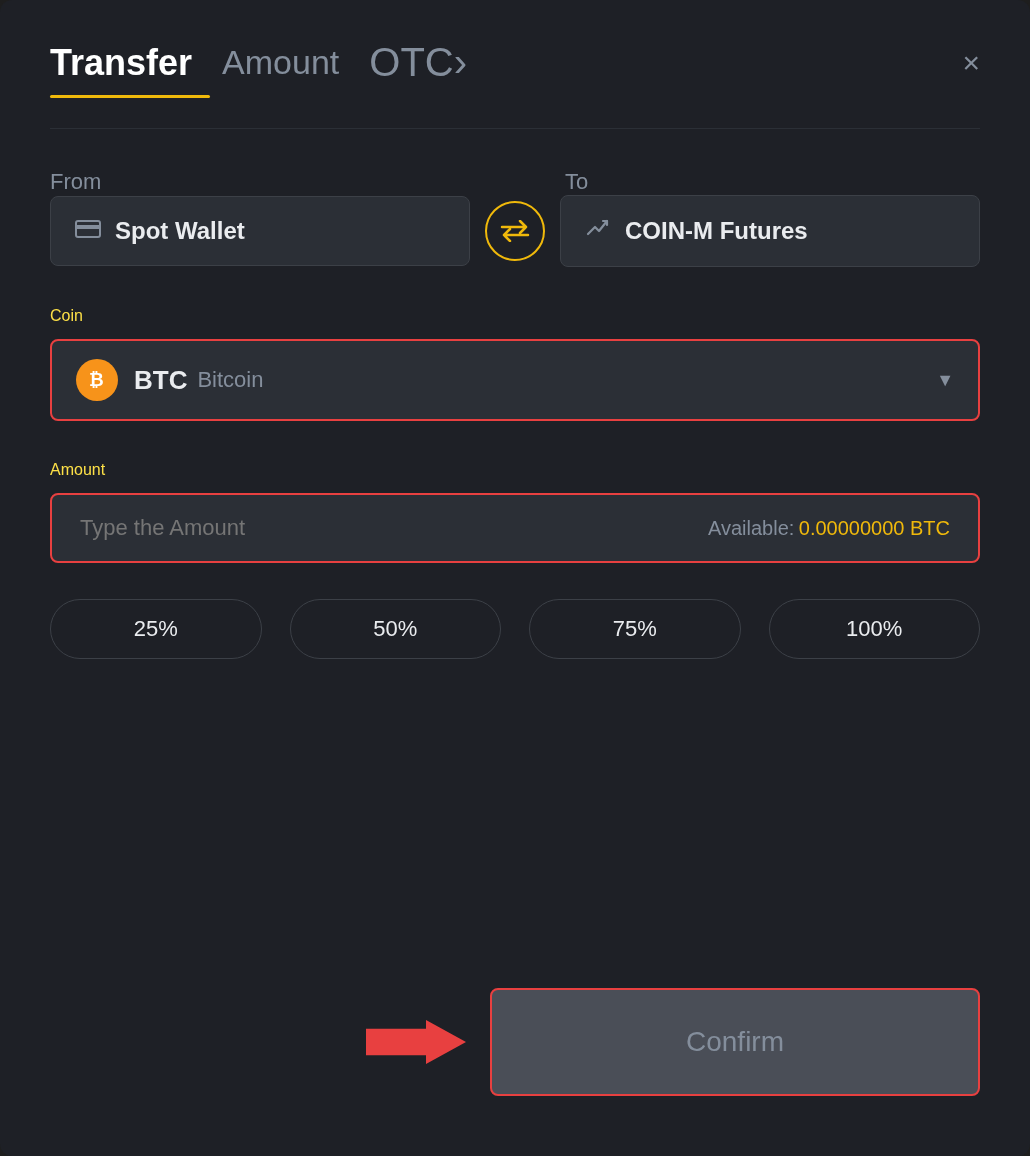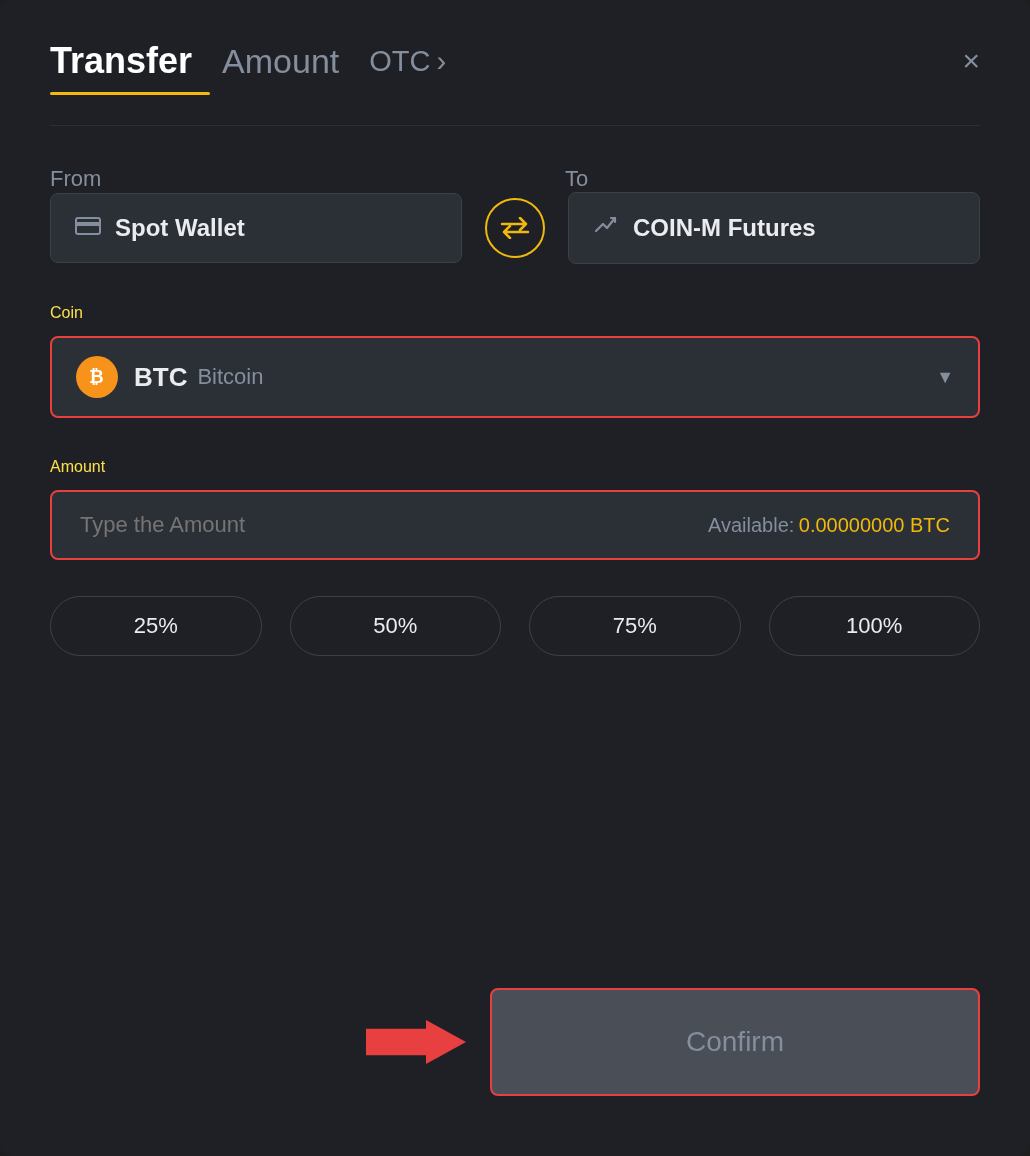--- a/index.html
+++ b/index.html
@@ -40,27 +40,26 @@
     }
 
     .tab-convert {
       font-size: 34px;
       font-weight: 400;
       color: #848e9c;
       cursor: pointer;
     }
 
     .tab-otc {
-      font-size: 29px;
+      font-size: 40px;
       font-weight: 400;
       color: #848e9c;
       cursor: pointer;
       display: flex;
       align-items: center;
-      gap: 6px;
       text-align: right;
     }
 
     .close-btn {
       margin-left: auto;
       font-size: 30px;
       color: #848e9c;
       cursor: pointer;
       background: none;
       border: none;
@@ -101,21 +100,21 @@
     .to-label {
       flex: 1;
       font-size: 22px;
       color: #848e9c;
       padding-left: 10px;
     }
 
     .from-to-row {
       display: flex;
       align-items: center;
-      gap: 8px;
+      gap: 0;
     }
 
     .wallet-box {
       flex: 1;
       background: #2b2f36;
       border: 1px solid #3c4047;
       border-radius: 8px;
       padding: 20px 24px;
       display: flex;
       align-items: center;

